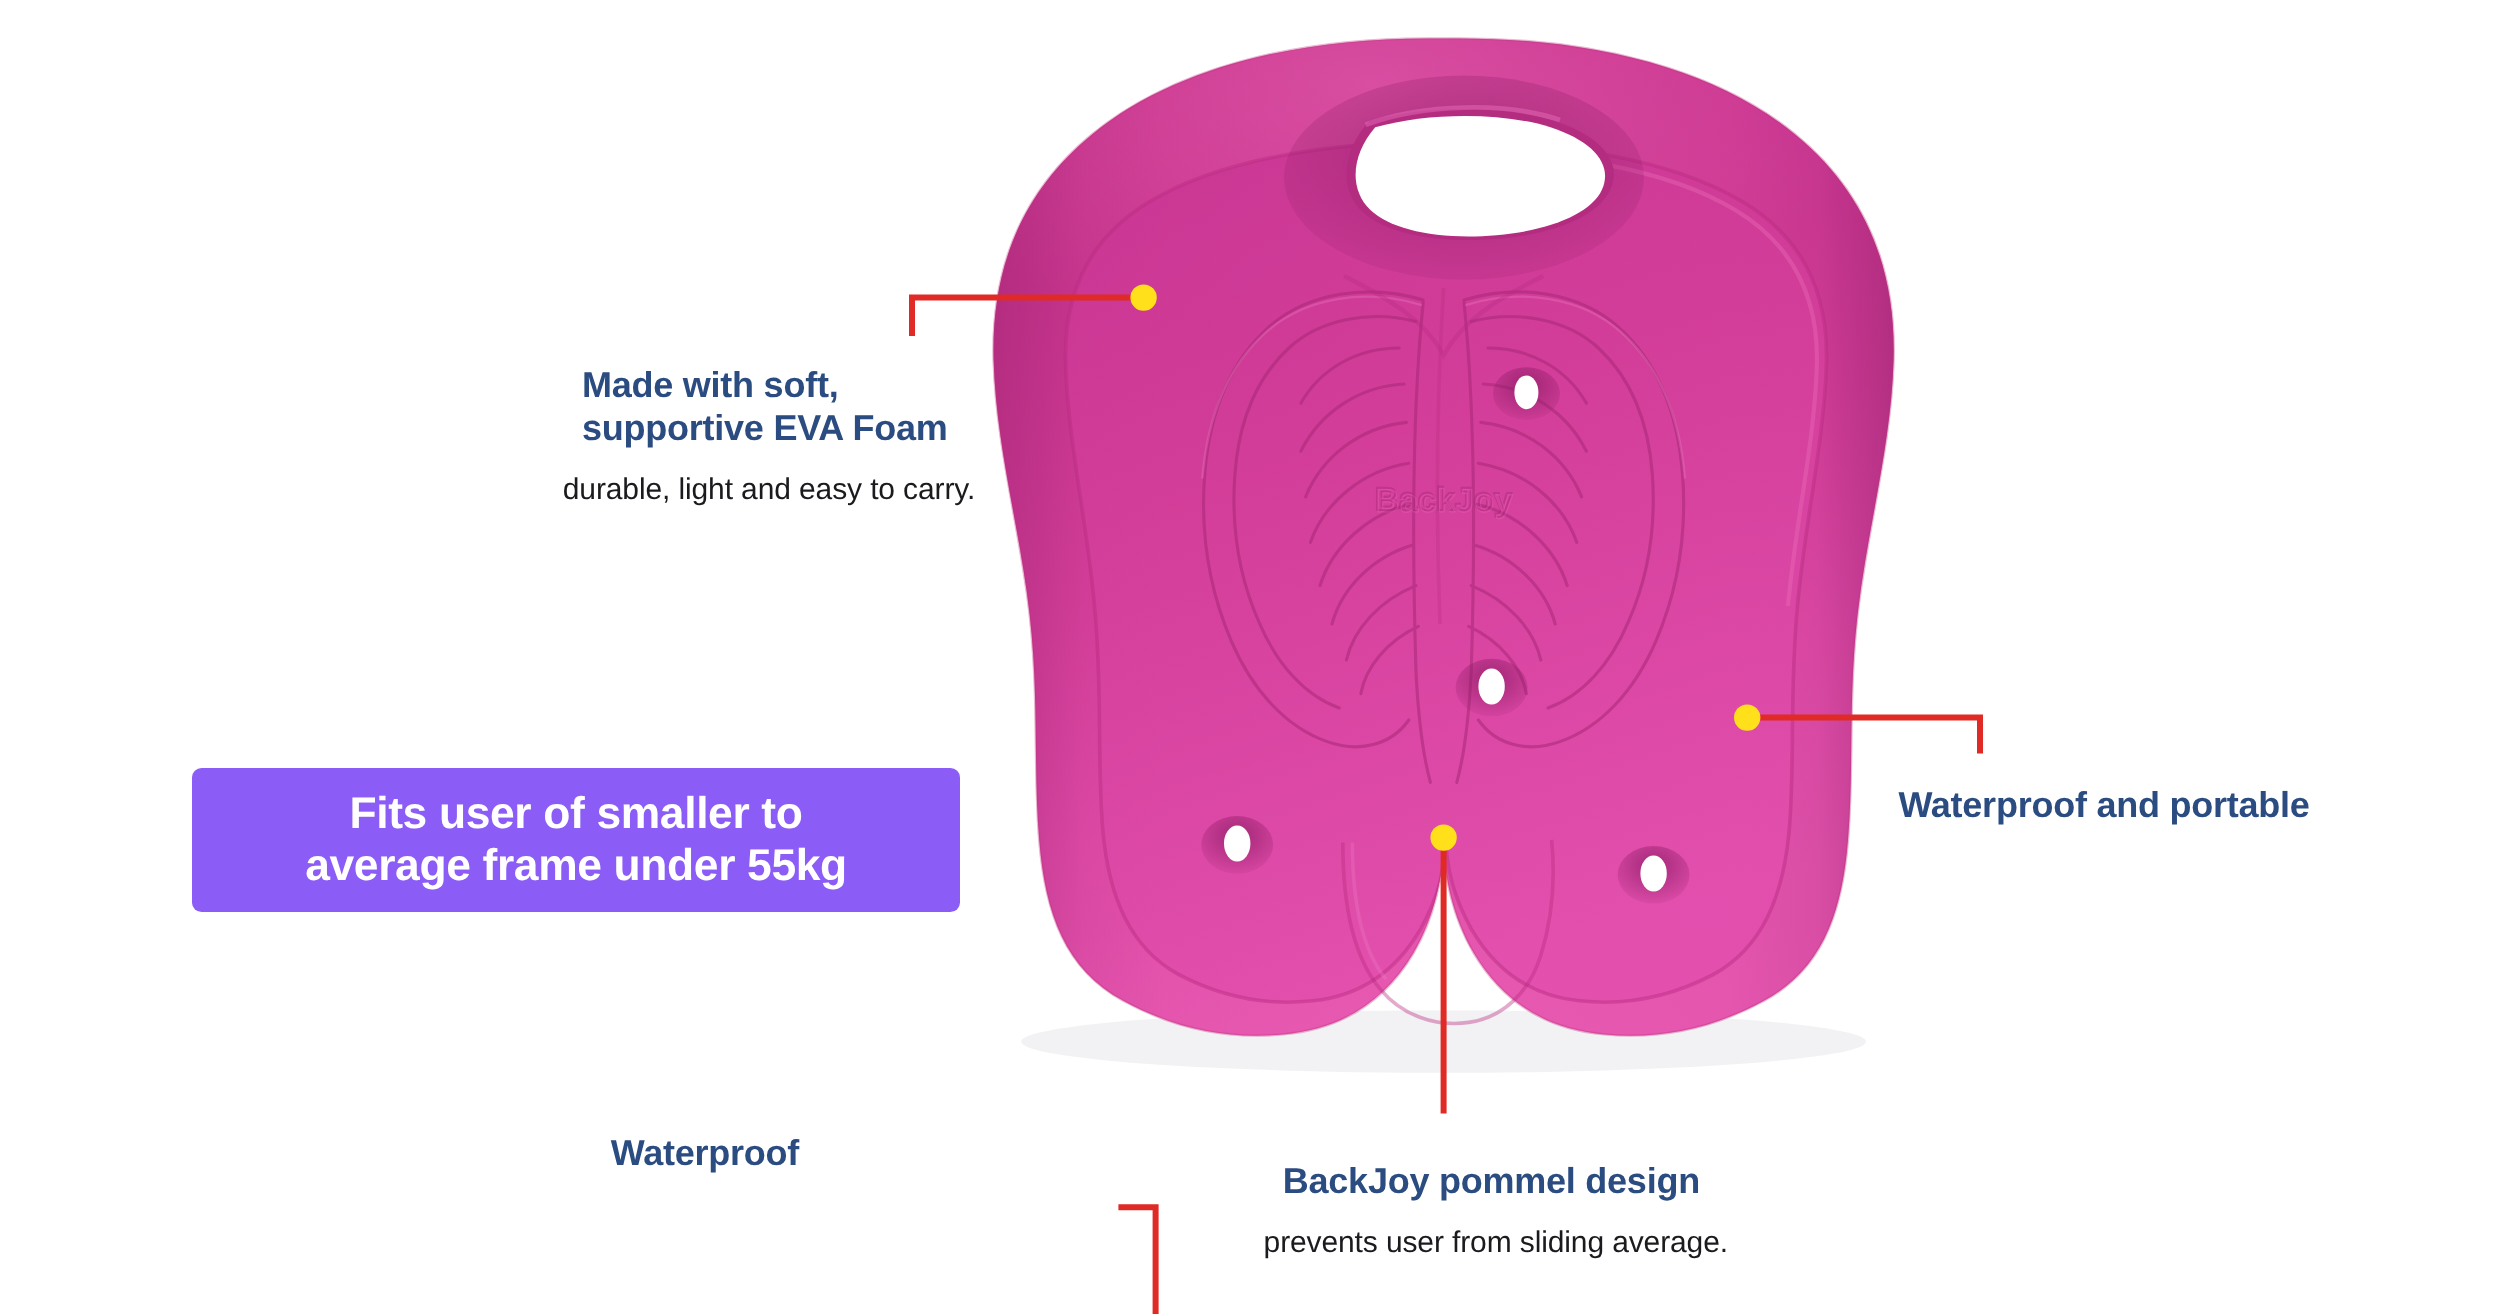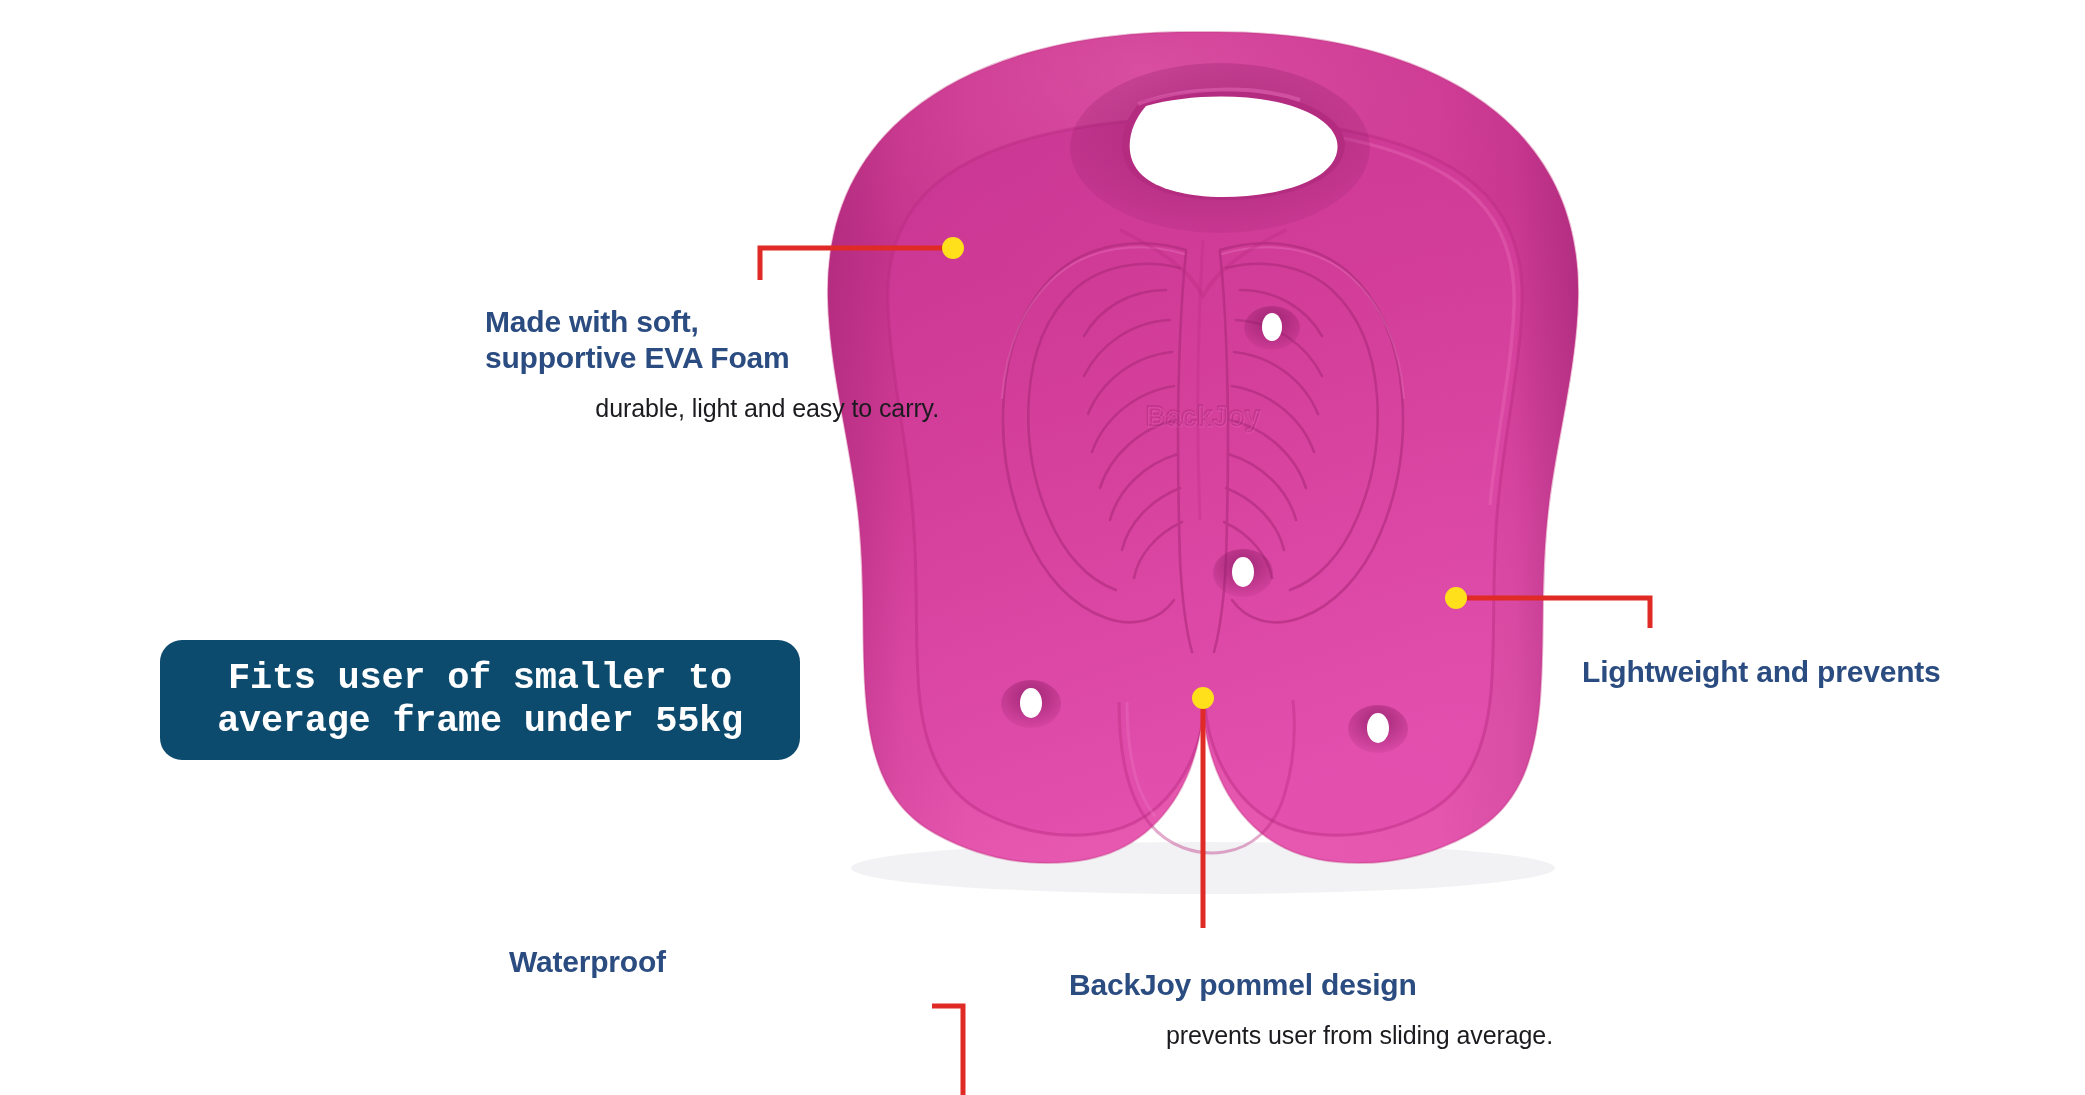--- a/index.html
+++ b/index.html
@@ -42,46 +42,44 @@
     white-space: pre-line;
     margin: 16px;
   }
   .callout-body {
     color: #1b1b1f;
     font-size: 25px;
     line-height: 1.28;
     letter-spacing: -0.1px;
     white-space: pre-line;
     margin: 6px 0 0 0;
-    text-align: right;
   }
   .callout.align-right {
     text-align: left;
   }
 
   #callout-foam   { left: 469px; top: 288px;  width: 470px; }
   #callout-light  { left: 1566px; top: 638px; width: 470px; }
   #callout-water  { left: 493px; top: 928px;  width: 430px; }
   #callout-pommel { left: 1053px; top: 951px; width: 500px; }
 
   
   #fit-badge {
     position: absolute;
     left: 160px;
     top: 640px;
     width: 640px;
     height: 120px;
-    background: #0c4a6e;
-    border-radius: 22px;
+    background: #8b5cf6;
+    border-radius: 8px;
     display: flex;
     align-items: center;
     justify-content: center;
     box-sizing: border-box;
     padding: 0 26px;
-    font-family: Liberation Mono, monospace;
   }
   #fit-badge .badge-text {
     color: #ffffff;
     font-weight: bold;
     font-size: 37px;
     line-height: 1.16;
     text-align: center;
     white-space: pre-line;
     letter-spacing: -0.3px;
   }
@@ -410,21 +408,21 @@
 average frame under 55kg</span>
   </div>
 
   <div class="callout" id="callout-foam">
     <p class="callout-title">Made with soft,
 supportive EVA Foam</p>
     <p class="callout-body">durable, light and easy to carry.</p>
   </div>
 
   <div class="callout align-right" id="callout-light">
-    <p class="callout-title">Lightweight and prevents</p>
+    <p class="callout-title">Waterproof and portable</p>
   </div>
 
   <div class="callout" id="callout-water">
     <p class="callout-title">Waterproof</p>
   </div>
 
   <div class="callout" id="callout-pommel">
     <p class="callout-title">BackJoy pommel design</p>
     <p class="callout-body">prevents user from sliding average.</p>
   </div>

